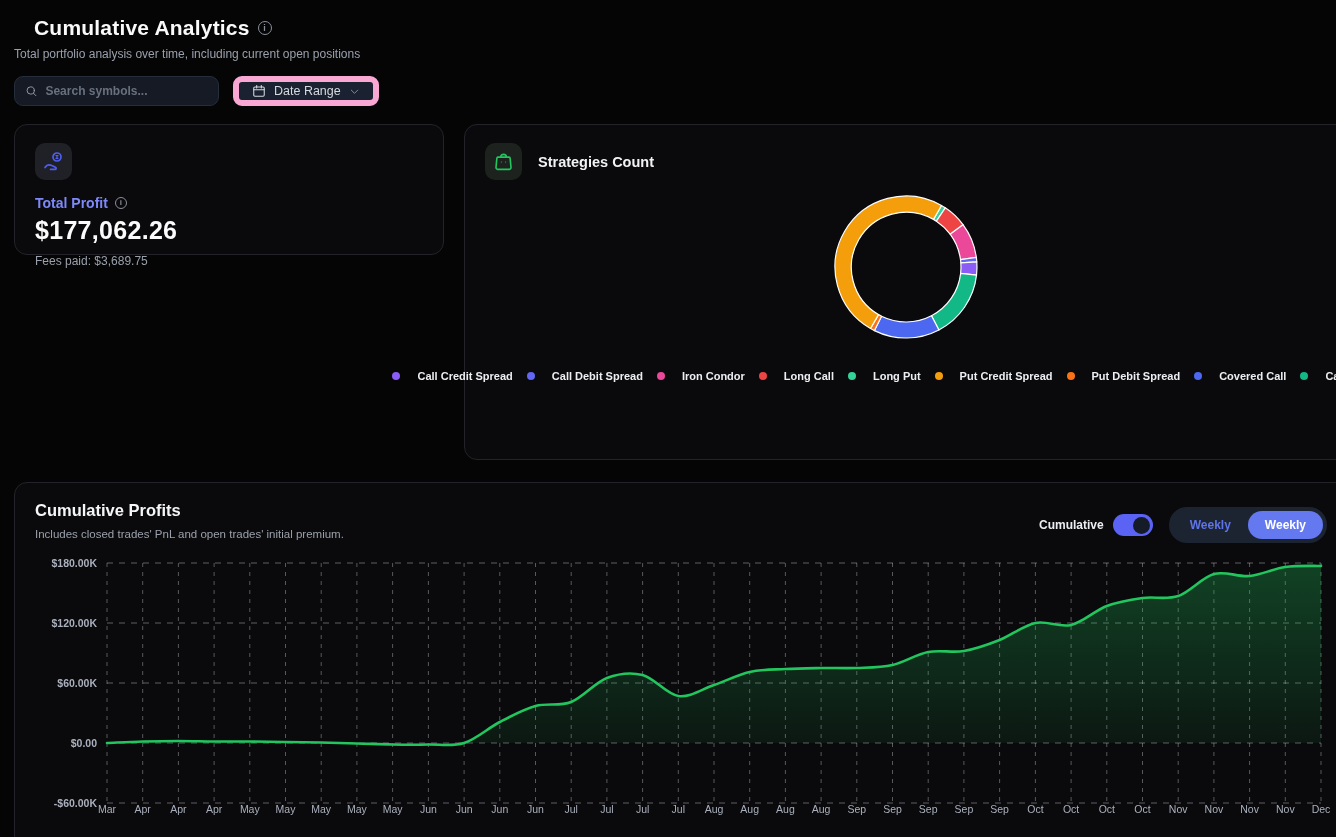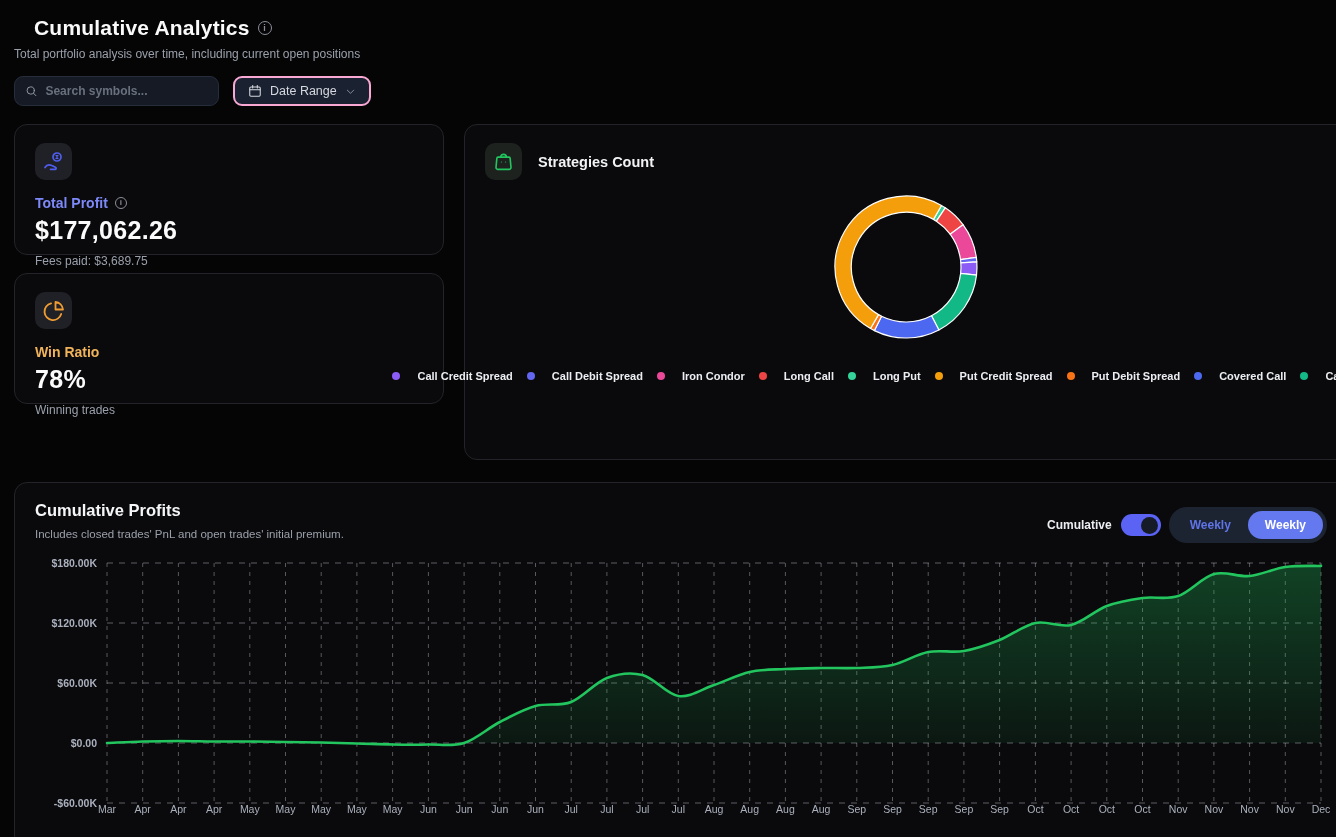--- a/index.html
+++ b/index.html
@@ -16,21 +16,21 @@
   .info-icon.small { width:12px; height:12px; font-size:8px; border-width:1.2px; }
   .page-subtitle { margin-top:7px; font-size:12px; color:#9aa0ab; }
 
   
   .toolbar { margin-top:15px; display:flex; gap:14px; align-items:center; }
   .search-box { width:205px; height:30px; background:#151a24; border:1px solid #262d3b;
     border-radius:9px; display:flex; align-items:center; gap:8px; padding:0 10px; }
   .search-box input { background:transparent; border:none; outline:none; color:#cfd3dc;
     font-size:12px; width:100%; font-family:"Liberation Sans", sans-serif;font-weight:bold; }
   .search-box input::placeholder { color:#69707e; }
-  .date-btn { height:30px; background:#1a2130; border:2px solid #f9a8d4; border-radius:9px;
+  .date-btn { height:30px; background:#1a2130; border:6px solid #f9a8d4; border-radius:9px;
     display:flex; align-items:center; gap:8px; padding:0 13px; color:#d6d9e0; font-size:12.5px;
     cursor:pointer; }
   .icon-stroke { stroke:#9aa0ab; fill:none; stroke-width:1.8; stroke-linecap:round; stroke-linejoin:round; }
 
   
   .cards-row { margin-top:18px; display:flex; gap:20px; align-items:flex-start; }
   .left-col { display:flex; flex-direction:column; gap:18px; width:430px; }
   .card { background:#0a0a0c; border:1px solid #232329; border-radius:13px; }
   .stat-card { width:430px; height:131px; padding:18px 20px; }
   .icon-tile { width:37px; height:37px; border-radius:10px; background:#202126;
@@ -46,21 +46,21 @@
   .donut-wrap { display:flex; justify-content:center; margin-top:8px; }
   .legend { display:flex; justify-content:center; gap:14px; margin-top:24px; white-space:nowrap; }
   .legend-item { display:flex; align-items:center; gap:17px; font-size:11px; font-weight:700; color:#eceef2; }
   .legend-dot { width:8px; height:8px; border-radius:50%; display:inline-block; }
 
   
   .chart-card { margin-top:22px; width:1348px; height:380px; padding:18px 20px; }
   .chart-head { display:flex; justify-content:space-between; align-items:flex-start; }
   .chart-title { font-size:16.5px; font-weight:700; color:#f5f6f8; }
   .chart-subtitle { font-size:11.5px; color:#9aa0ab; margin-top:8px; }
-  .chart-controls { display:flex; align-items:center; gap:8px; margin-top:6px; margin-right:14px; }
+  .chart-controls { display:flex; align-items:center; gap:16px; margin-top:6px; margin-right:14px; }
   .toggle-row { display:flex; align-items:center; gap:9px; }
   .toggle-label { font-size:12px; font-weight:700; color:#eceef2; }
   .toggle { width:40px; height:22px; border-radius:999px; background:#5b63f5; position:relative; cursor:pointer; }
   .toggle .thumb { position:absolute; top:2.5px; right:2.5px; width:17px; height:17px;
     border-radius:50%; background:#161b28; }
   .segmented { background:#1d2431; border-radius:999px; padding:4px; display:flex; align-items:center; }
   .seg-btn { border:none; background:transparent; color:#5e74e8; font-size:12px; font-weight:700;
     padding:7px 17px; border-radius:999px; cursor:pointer; font-family:"Liberation Sans", sans-serif; }
   .seg-btn.active { background:#6478f0; color:#ffffff; }
   .chart-plot { margin-top:6px; margin-left:-6px; }
@@ -110,33 +110,20 @@
           </svg>
         </div>
         <div class="stat-label-row">
           <span class="stat-label" style="color:#7d89f9">Total Profit</span>
           <span class="info-icon small">i</span>
         </div>
         <div class="stat-value">$177,062.26</div>
         <div class="stat-foot">Fees paid: $3,689.75</div>
       </div>
 
-      <div class="card stat-card">
-        <div class="icon-tile">
-          <svg width="24" height="24" viewBox="0 0 24 24" fill="none" stroke="#ef9c33" stroke-width="1.8" stroke-linecap="round" stroke-linejoin="round">
-            <path d="M19.2 14.9A8.5 8.5 0 1 1 9.1 4.3"></path>
-            <path d="M21 10.5A8.5 8.5 0 0 0 13.5 3v7.5z"></path>
-          </svg>
-        </div>
-        <div class="stat-label-row">
-          <span class="stat-label" style="color:#f0b35a">Win Ratio</span>
-        </div>
-        <div class="stat-value">78%</div>
-        <div class="stat-foot">Winning trades</div>
-      </div>
     </div>
 
     <div class="card strat-card">
       <div class="strat-head">
         <div class="icon-tile" style="background:#1d221f">
           <svg width="23" height="23" viewBox="0 0 24 24" fill="none" stroke="#22c55e" stroke-width="1.7" stroke-linecap="round" stroke-linejoin="round">
             <path d="M6.2 7.5h11.6c.6 0 1 .4 1.1 1l.9 9.5a2 2 0 0 1-2 2.2H6.2a2 2 0 0 1-2-2.2l.9-9.5c.1-.6.5-1 1.1-1z"></path>
             <path d="M9 7.5a3 3 0 0 1 6 0"></path>
             <circle cx="9.8" cy="12.5" r="0.6" fill="#22c55e" stroke="none"></circle>
             <circle cx="14.2" cy="12.5" r="0.6" fill="#22c55e" stroke="none"></circle>

